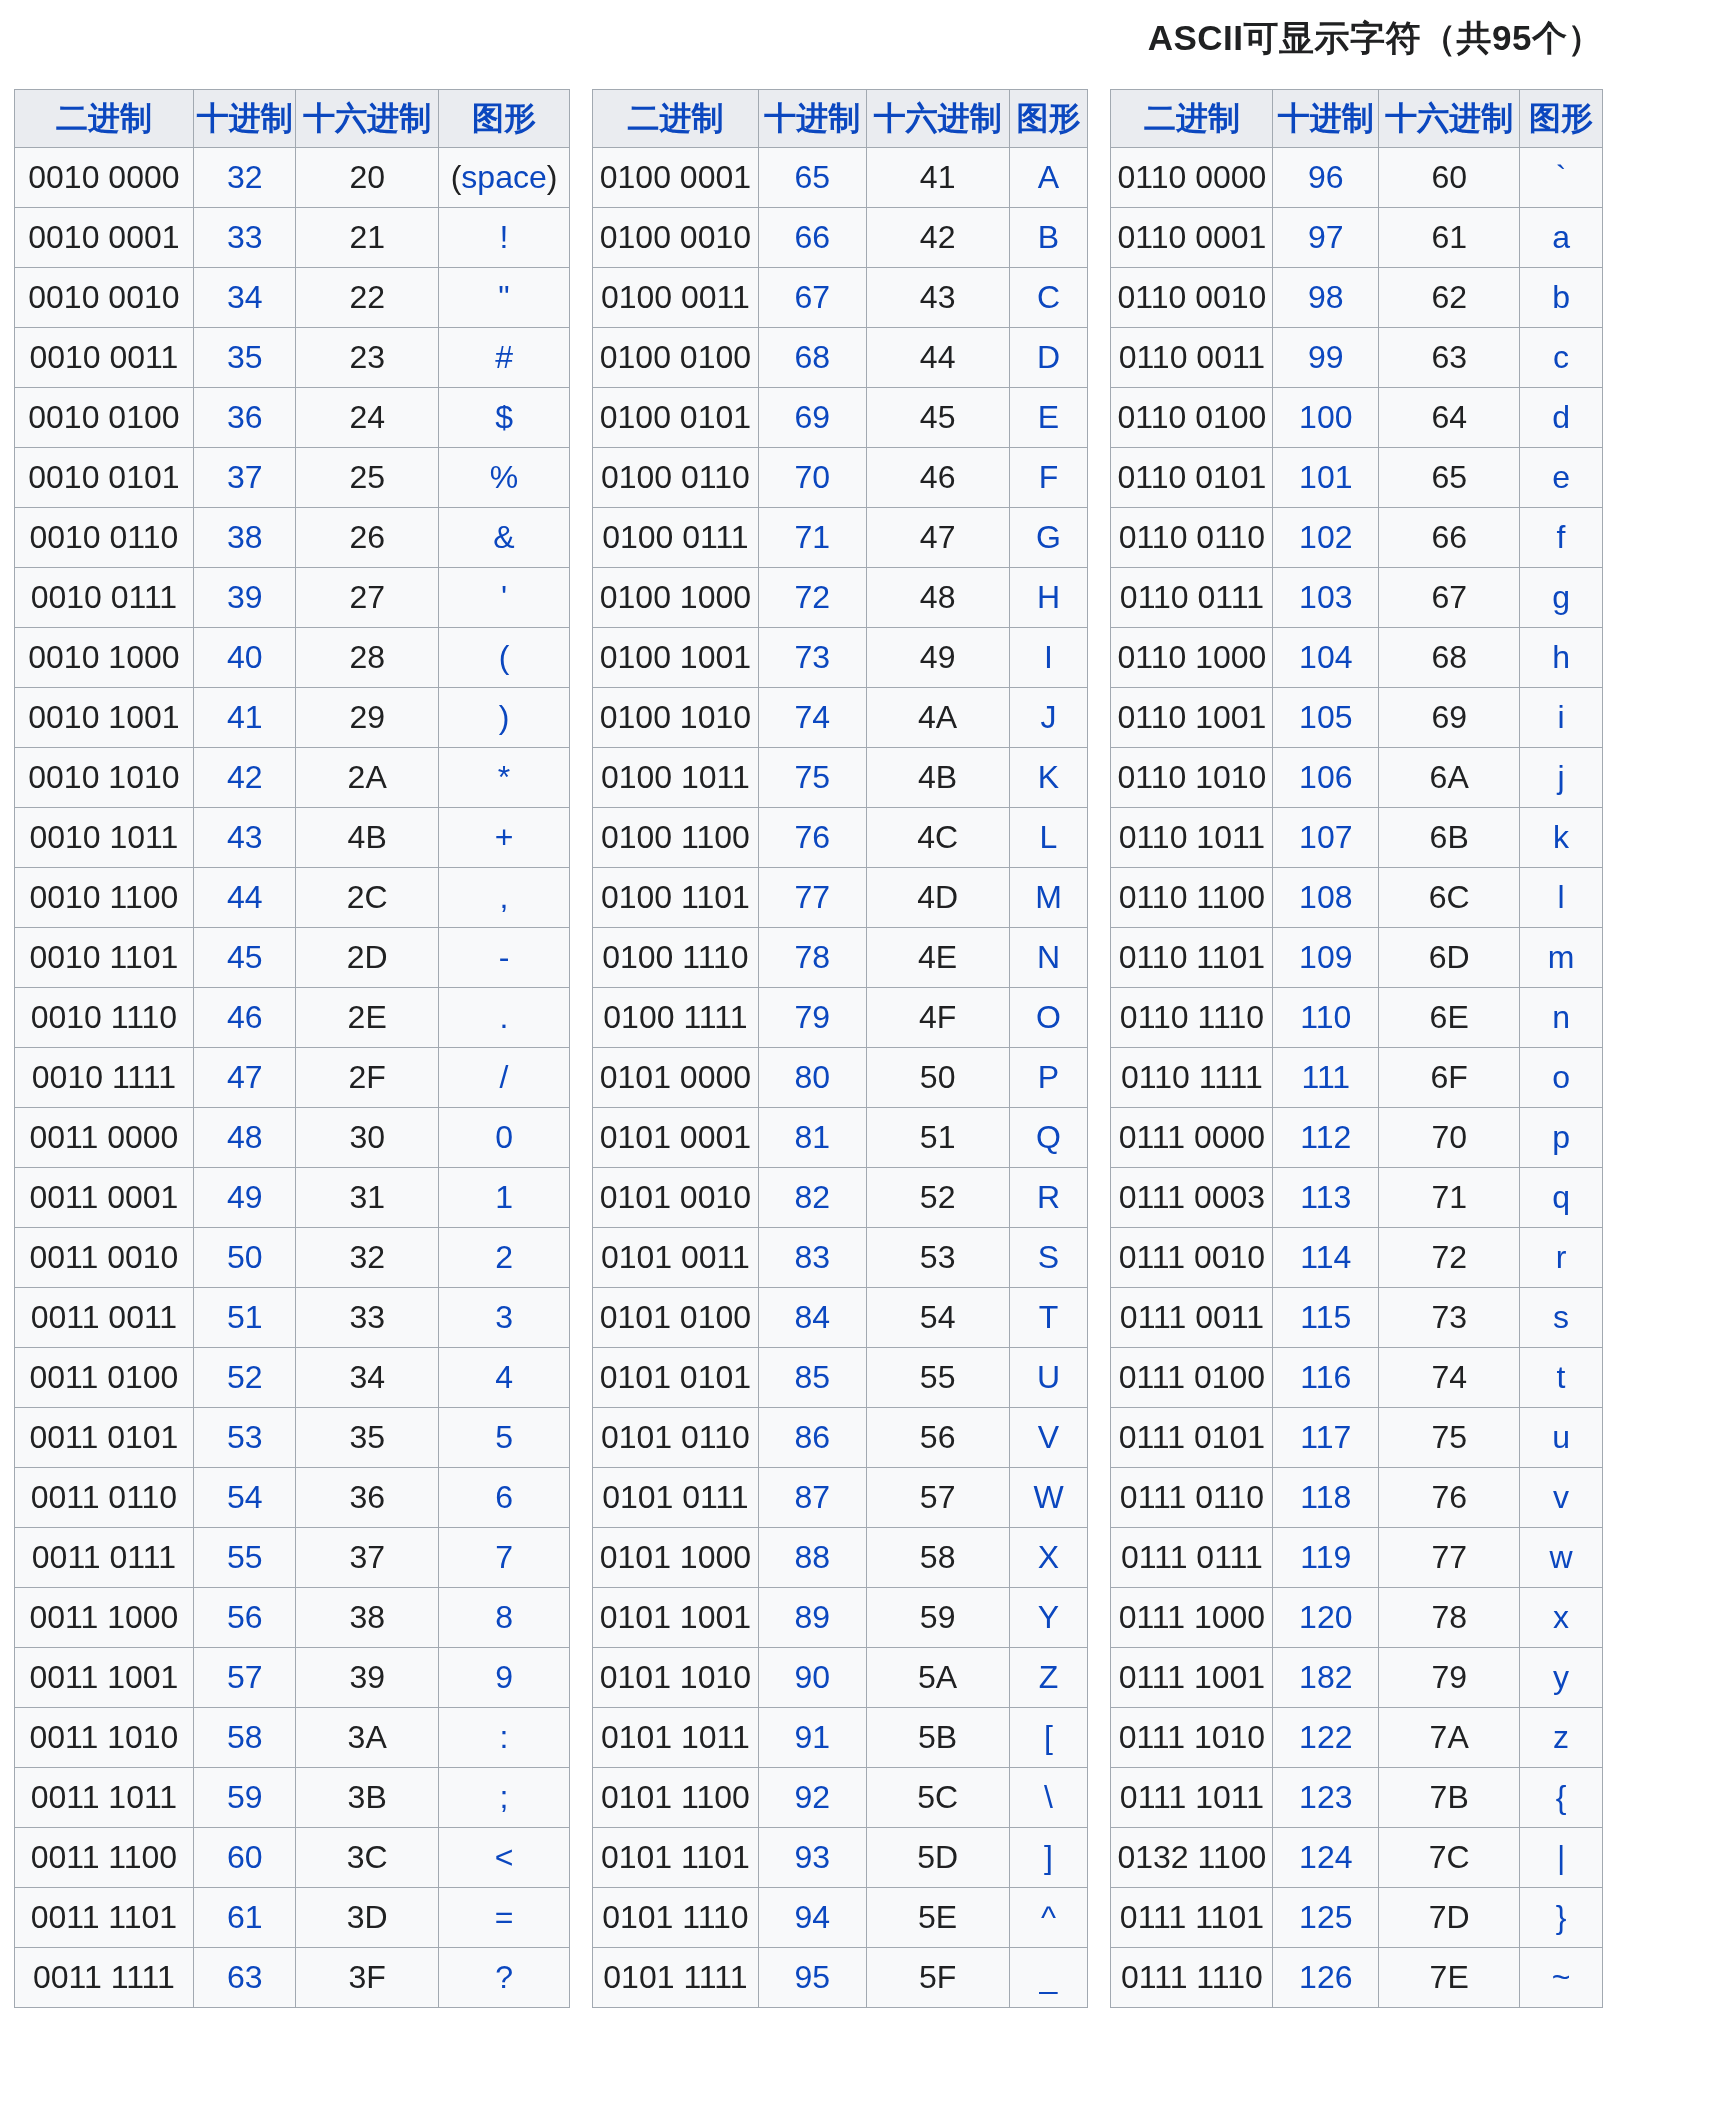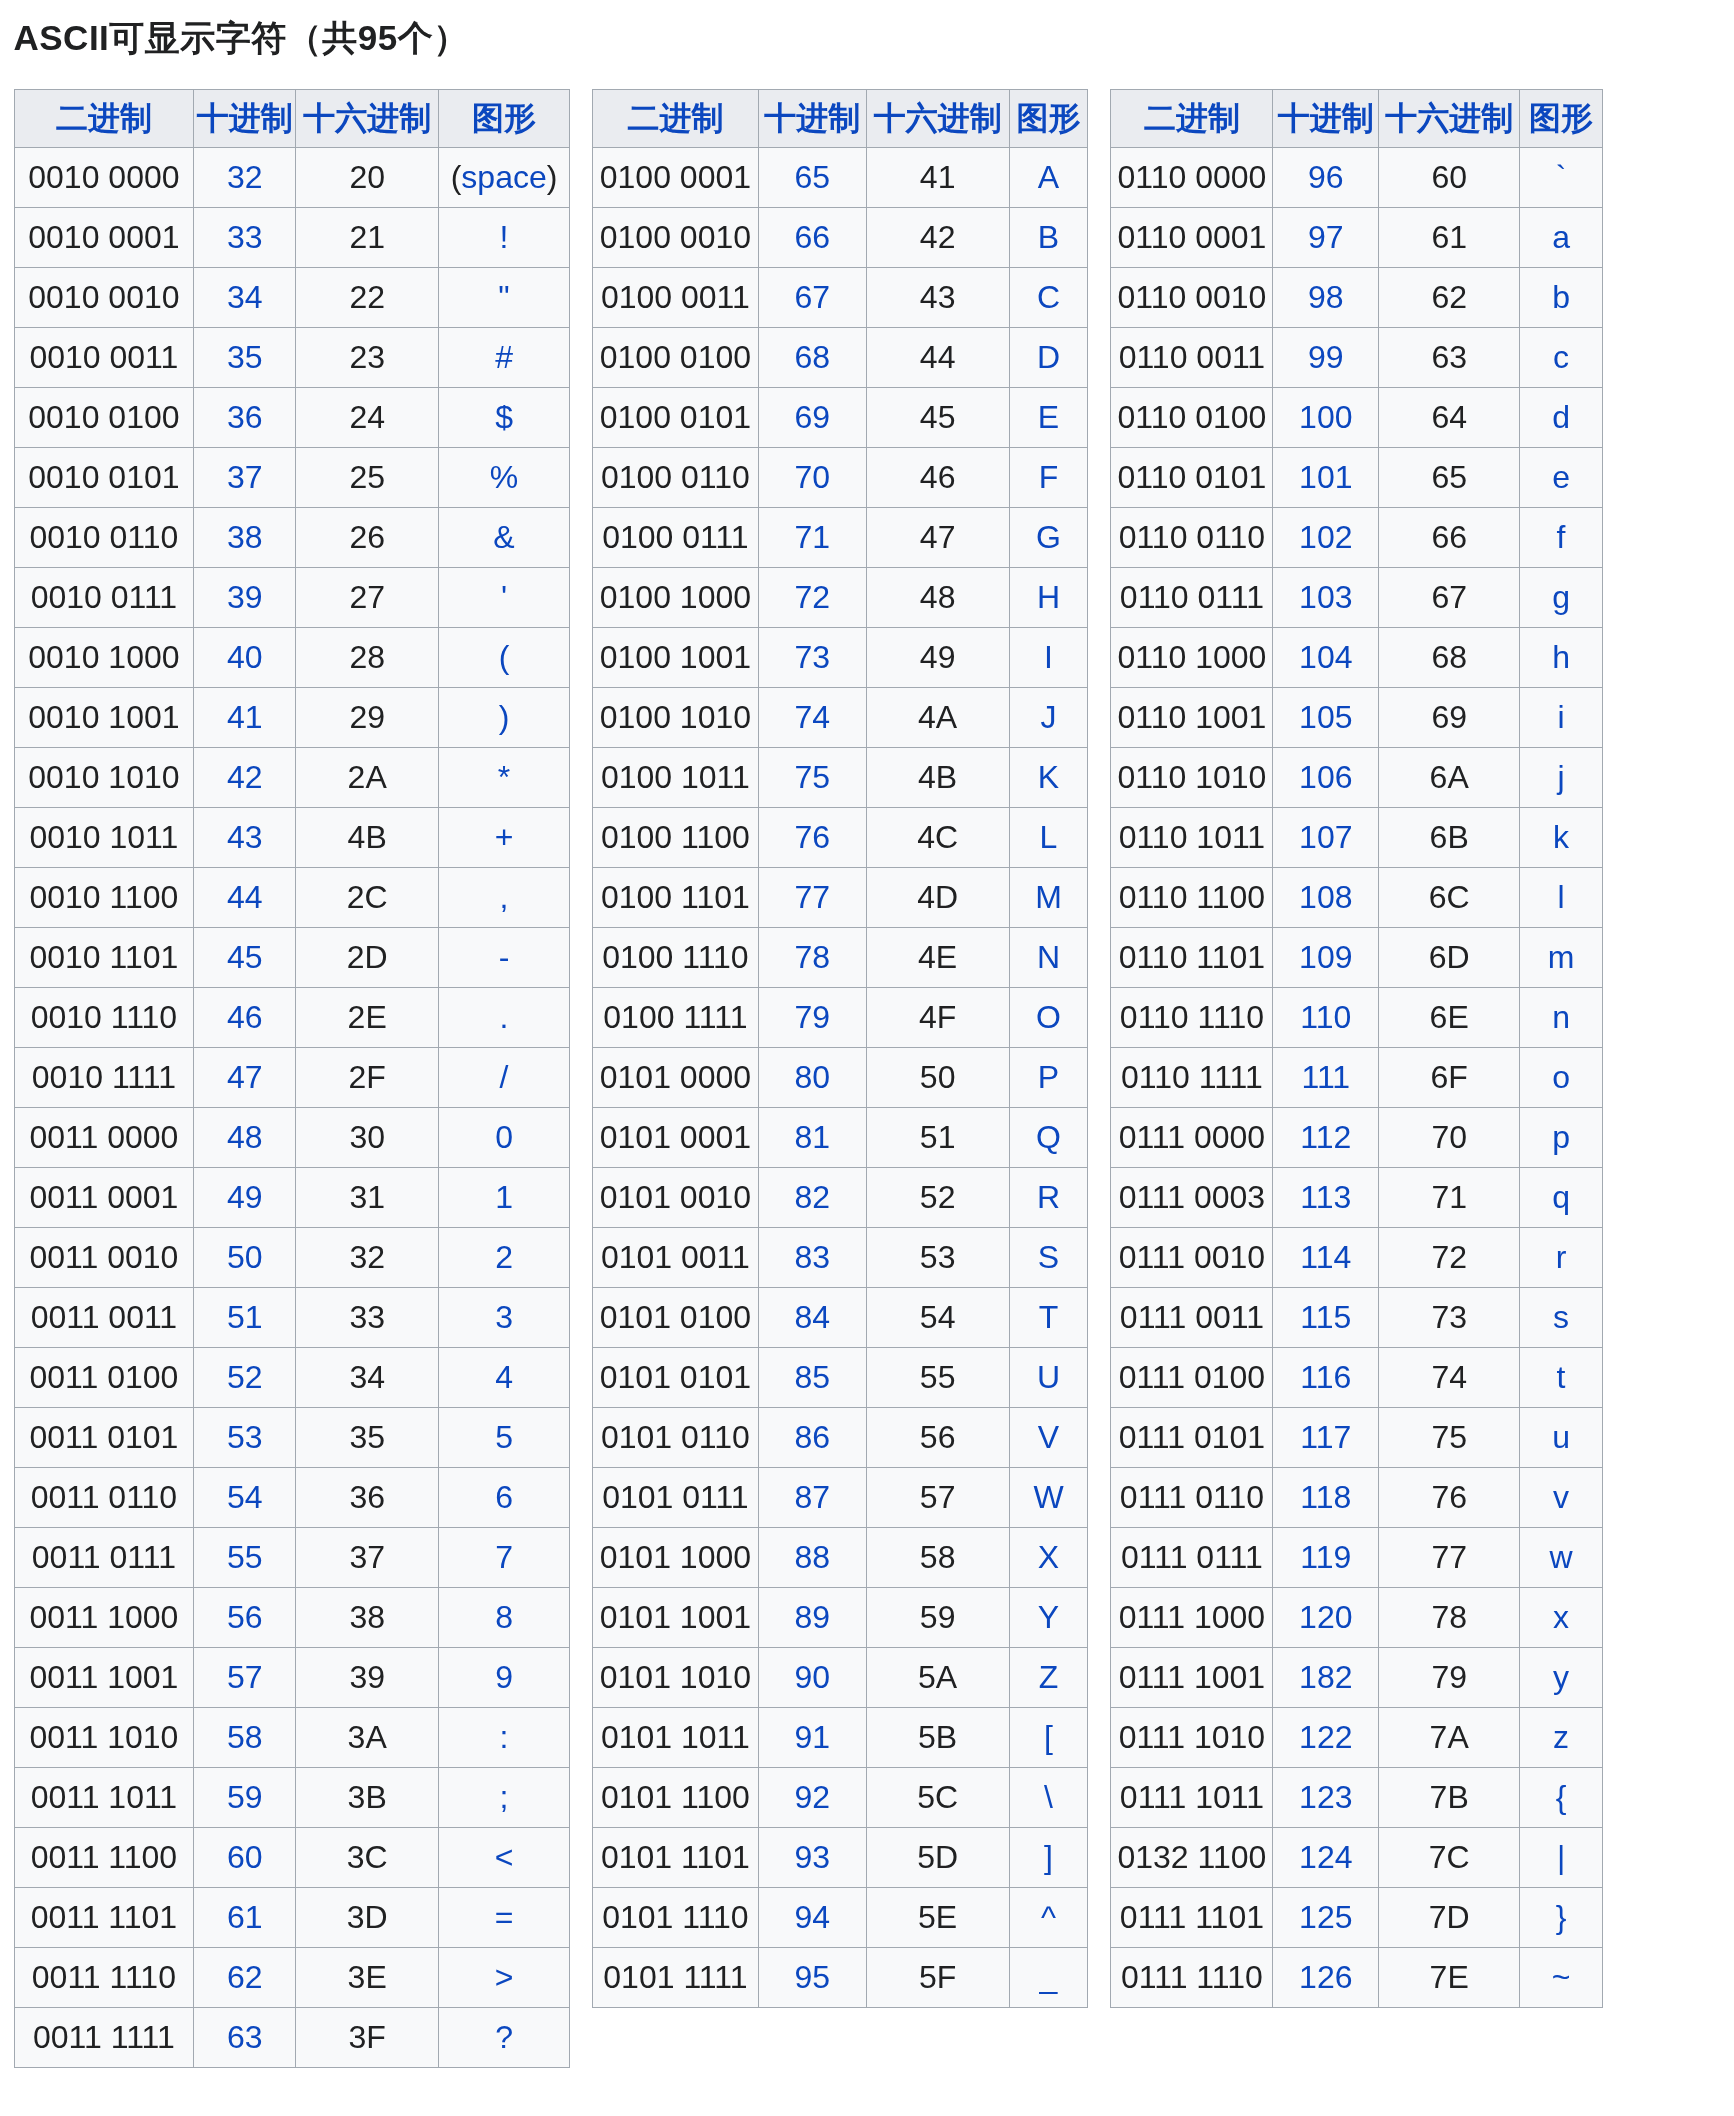--- a/index.html
+++ b/index.html
@@ -18,21 +18,21 @@
     background:var(--page-bg);
     color:var(--text-color);
     font-family:"Liberation Sans","DejaVu Sans",sans-serif;
   }
   .content{
     padding:9.7px 0 0 13.5px;
     width:1603px;
   }
   .page-title{
     margin:5.8px 0 27px 0;
-    text-align:left;
+    text-align:right;
     font-size:35px;
     font-weight:bold;
     color:var(--text-color);
     letter-spacing:0.5px;
   }
   .tables-row{
     display:flex;
     align-items:flex-start;
     gap:22px;
   }
@@ -265,26 +265,20 @@
             <td>3C</td>
             <td><span class="link">&lt;</span></td>
           </tr>
           <tr>
             <td>0011 1101</td>
             <td><span class="link">61</span></td>
             <td>3D</td>
             <td><span class="link">=</span></td>
           </tr>
           <tr>
-            <td>0011 1110</td>
-            <td><span class="link">62</span></td>
-            <td>3E</td>
-            <td><span class="link">&gt;</span></td>
-          </tr>
-          <tr>
             <td>0011 1111</td>
             <td><span class="link">63</span></td>
             <td>3F</td>
             <td><span class="link">?</span></td>
           </tr>
         </tbody>
     </table>
     <table class="t2">
       <colgroup>
           <col class="c-bin">

